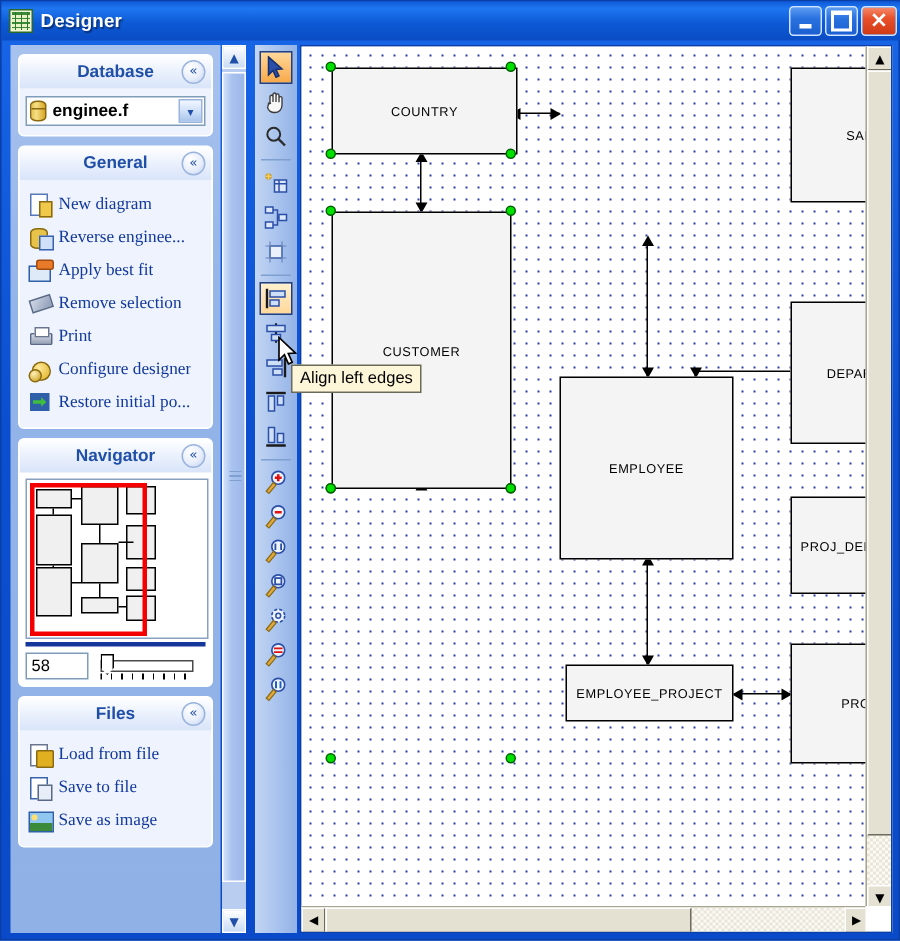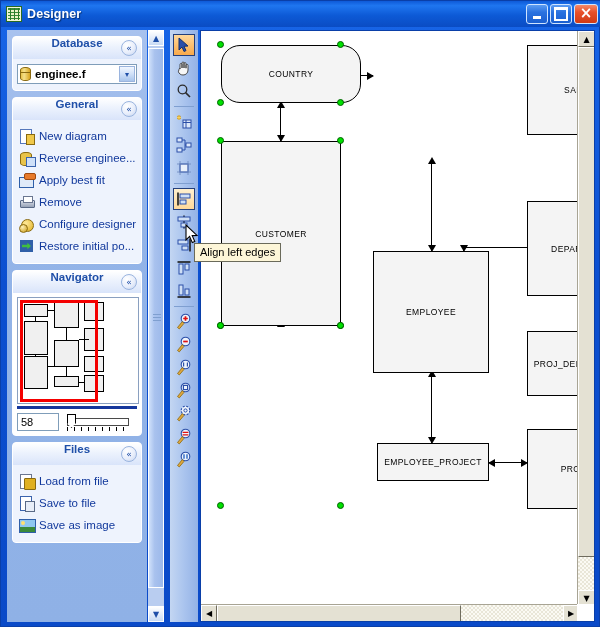--- a/index.html
+++ b/index.html
@@ -79,21 +79,21 @@
   .panel {
     margin: 6px 5px 0 5px;
     border: 1px solid #ffffff;
     border-radius: 4px;
     background: #ffffff;
     overflow: hidden;
   }
   .panel-head {
     height: 22px;
     background: linear-gradient(180deg,#ffffff 0%,#ecf2fd 45%,#d9e4fa 100%);
-    display:flex; align-items:flex-start; justify-content:center;
+    display:flex; align-items:center; justify-content:center;
     position:relative;
     border-radius: 3px 3px 0 0;
   }
   .panel-head .ttl {
     color:#1f4fa8; font-size:11.5px; font-weight:bold;
   }
   .chev {
     position:absolute; right:4px; top:3px;
     width:16px; height:16px; border-radius:50%;
     background: radial-gradient(circle at 35% 30%, #ffffff 0%, #e8eefb 55%, #c3d2ef 100%);
@@ -130,21 +130,21 @@
     position:absolute; right:1px; top:1px; width:16px; height:16px;
     background: linear-gradient(180deg,#f2f7ff 0%,#cfe0f8 50%,#a9c5ec 100%);
     border:1px solid #9ab4de;
     display:flex; align-items:center; justify-content:center;
     color:#1f4fa8; font-size:8px; font-family:"DejaVu Sans",sans-serif;
   }
 
   
   .cmd {
     display:flex; align-items:center; gap:4px;
-    height:22px; padding-left:2px; cursor:pointer;
+    height:22px; padding-left:2px; cursor:pointer;font-family:Liberation Serif, serif;
   }
   .cmd .lbl {
     font-size:11.5px; color:#12399c; white-space:nowrap;
     overflow:hidden; text-overflow:clip;
   }
   .ico { width:16px; height:16px; flex:0 0 auto; position:relative; }
 
   
   .ico.newdiagram:before{content:"";position:absolute;left:1px;top:1px;width:10px;height:13px;background:#fff;border:1px solid #5577bb;}
   .ico.newdiagram:after{content:"";position:absolute;left:7px;top:6px;width:7px;height:9px;background:#f0c84a;border:1px solid #8a6a10;}
@@ -341,22 +341,26 @@
           </div>
           <div class="cmd">
             <span class="ico reverse"></span>
             <span class="lbl">Reverse enginee...</span>
           </div>
           <div class="cmd">
             <span class="ico bestfit"></span>
             <span class="lbl">Apply best fit</span>
           </div>
           <div class="cmd">
+            <span class="ico remove"></span>
+            <span class="lbl">Remove selection</span>
+          </div>
+          <div class="cmd">
             <span class="ico print"></span>
-            <span class="lbl">Remove</span>
+            <span class="lbl">Print</span>
           </div>
           <div class="cmd">
             <span class="ico configure"></span>
             <span class="lbl">Configure designer</span>
           </div>
           <div class="cmd">
             <span class="ico restore"></span>
             <span class="lbl">Restore initial po...</span>
           </div>
         </div>
@@ -589,21 +593,21 @@
         <div class="arw down" style="left:259px;top:214px;"></div>
 
         <div class="edge" style="left:230px;top:342px;width:1px;height:70px;"></div>
         <div class="arw up" style="left:227px;top:339px;"></div>
         <div class="arw down" style="left:227px;top:406px;"></div>
 
         <div class="edge" style="left:288px;top:431px;width:38px;height:1px;"></div>
         <div class="arw left" style="left:287px;top:428px;"></div>
         <div class="arw right" style="left:320px;top:428px;"></div>
 
-        <div class="tbl" style="left:20px;top:14px;width:140px;height:58px;border-radius:19px;">
+        <div class="tbl" style="left:20px;top:14px;width:124px;height:58px;">
           <span>COUNTRY</span>
         </div>
         <div class="tbl" style="left:20px;top:110px;width:120px;height:185px;">
           <span>CUSTOMER</span>
         </div>
         <div class="tbl" style="left:172px;top:220px;width:116px;height:122px;">
           <span>EMPLOYEE</span>
         </div>
         <div class="tbl" style="left:176px;top:412px;width:112px;height:38px;">
           <span>EMPLOYEE_PROJECT</span>

